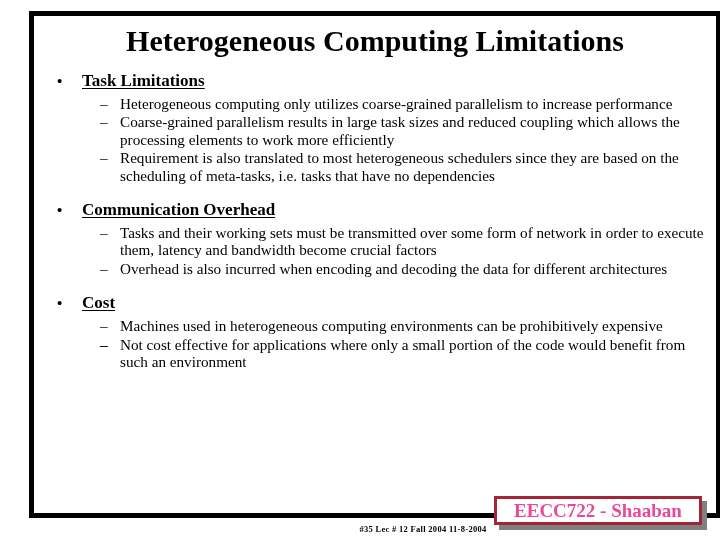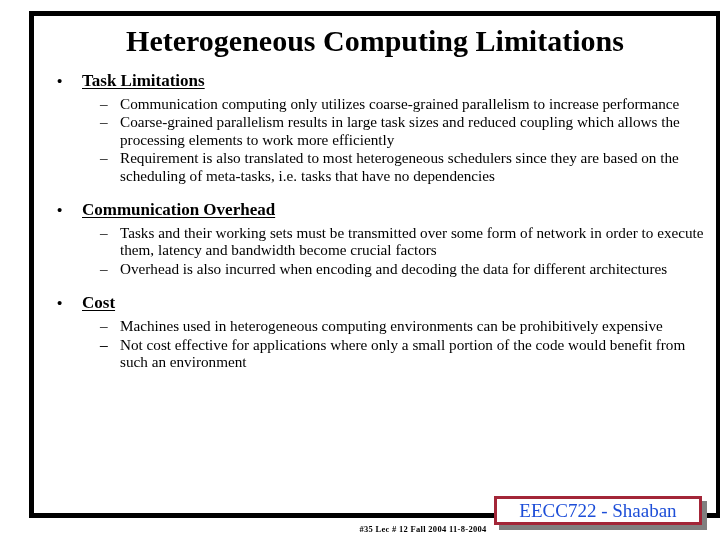--- a/index.html
+++ b/index.html
@@ -124,23 +124,23 @@
     height: 29px;
     background: #ffffff;
     border: 3px solid #a32638;
     box-sizing: border-box;
     display: flex;
     align-items: center;
     justify-content: center;
   }
   #badge-text {
     font-size: 19px;
-    font-weight: normal;
+    font-weight: bold;
     line-height: 20px;
-    color: #1d4ed8;
+    color: #ec4899;
     white-space: nowrap;
   }
 
   #footnote {
     position: absolute;
     left: 0px;
     top: 524px;
     width: 720px;
     text-align: center;
     font-size: 8.5px;
@@ -164,21 +164,21 @@
   <div id="content">
 
     <div class="group" id="g1">
       <div class="lvl1">
         <span class="bullet">•</span>
         <span class="txt">Task Limitations</span>
       </div>
       <div class="sublist">
         <div class="lvl2">
           <span class="dash">–</span>
-          <span class="txt"><span>Communication computing only utilizes </span><span class="u">coarse-grained parallelism</span><span> to increase performance</span></span>
+          <span class="txt"><span>Heterogeneous computing only utilizes </span><span class="u">coarse-grained parallelism</span><span> to increase performance</span></span>
         </div>
         <div class="lvl2">
           <span class="dash">–</span>
           <span class="txt">Coarse-grained parallelism results in large task sizes and reduced coupling which allows the processing elements to work more efficiently</span>
         </div>
         <div class="lvl2">
           <span class="dash">–</span>
           <span class="txt">Requirement is also translated to most heterogeneous schedulers since they are based on the scheduling of meta-tasks, i.e. tasks that have no dependencies</span>
         </div>
       </div>

